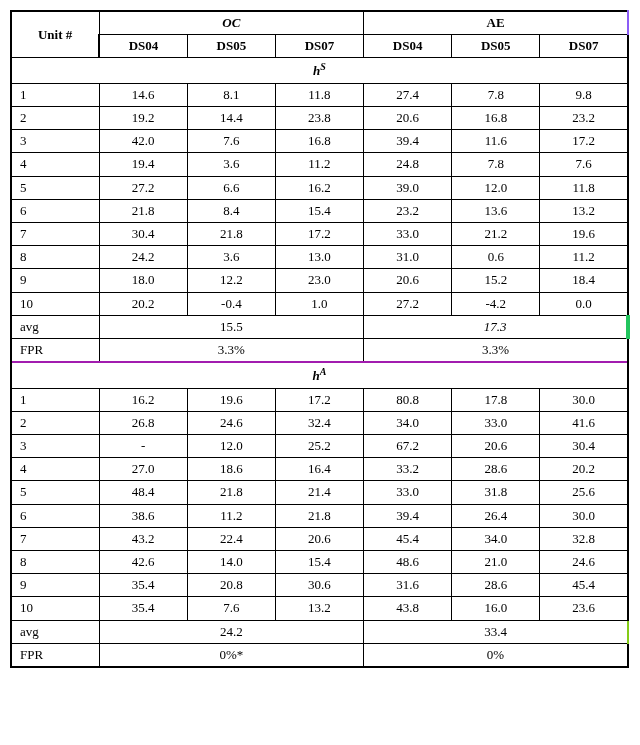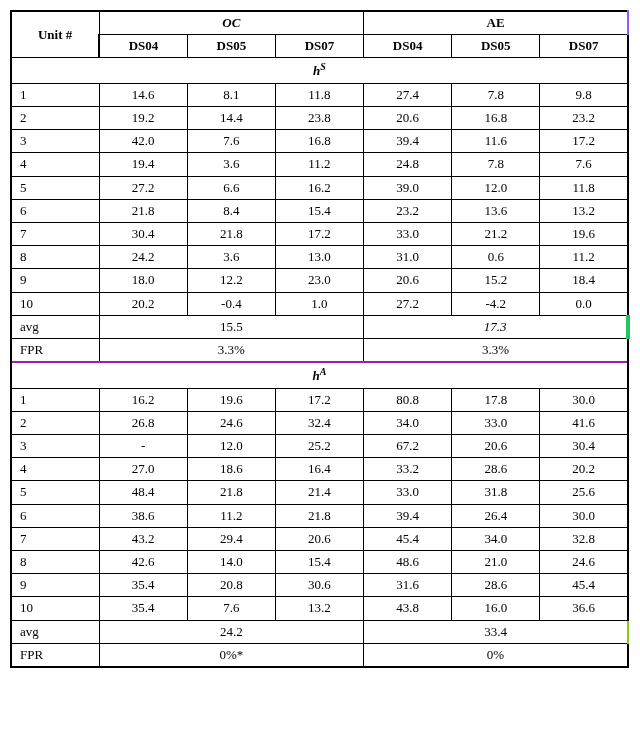--- a/index.html
+++ b/index.html
@@ -235,21 +235,21 @@
         <td>38.6</td>
         <td>11.2</td>
         <td>21.8</td>
         <td>39.4</td>
         <td>26.4</td>
         <td style="border-right:2px solid #000;">30.0</td>
       </tr>
       <tr>
         <td class="unit-col" style="border-left:2px solid #000;">7</td>
         <td>43.2</td>
-        <td>29.4</td>
+        <td>22.4</td>
         <td>20.6</td>
         <td>45.4</td>
         <td>34.0</td>
         <td style="border-right:2px solid #000;">32.8</td>
       </tr>
       <tr>
         <td class="unit-col" style="border-left:2px solid #000;">8</td>
         <td>42.6</td>
         <td>14.0</td>
         <td>15.4</td>
@@ -266,21 +266,21 @@
         <td>28.6</td>
         <td style="border-right:2px solid #000;">45.4</td>
       </tr>
       <tr>
         <td class="unit-col" style="border-left:2px solid #000;">10</td>
         <td>35.4</td>
         <td>7.6</td>
         <td>13.2</td>
         <td>43.8</td>
         <td>16.0</td>
-        <td style="border-right:2px solid #000;">36.6</td>
+        <td style="border-right:2px solid #000;">23.6</td>
       </tr>
 
       <tr>
         <td class="unit-col" style="border-left:2px solid #000;">avg</td>
         <td colspan="3">24.2</td>
         <td colspan="3" style="border-right:2px solid #84cc16;">33.4</td>
       </tr>
 
       <tr>
         <td class="unit-col" style="border-left:2px solid #000; border-bottom:2px solid #000;">FPR</td>

